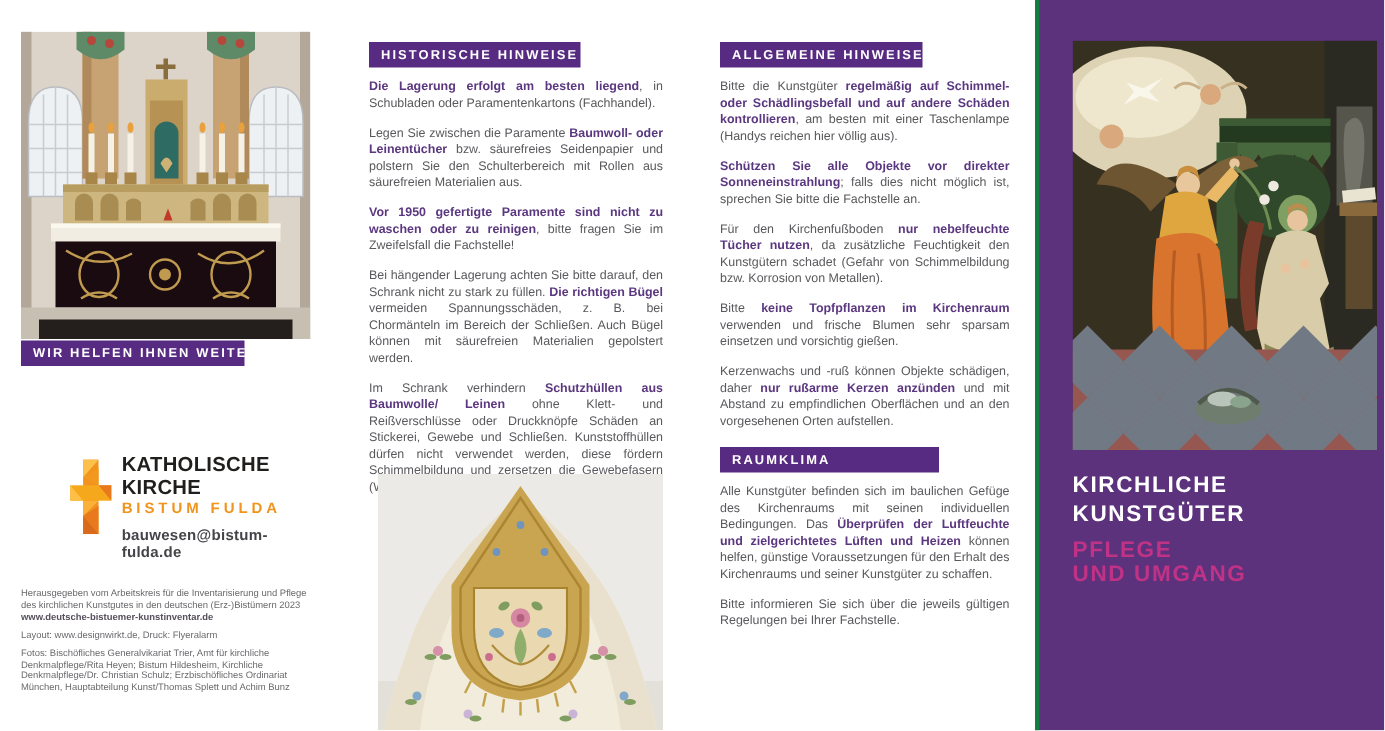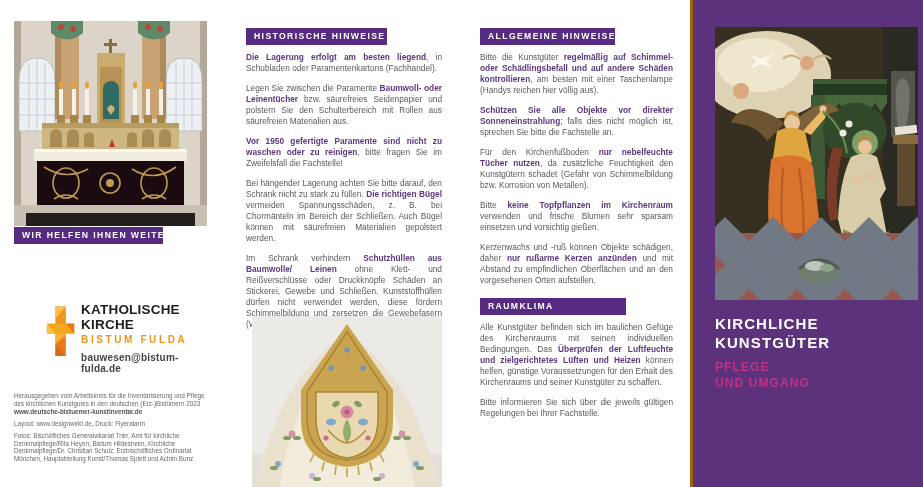--- a/index.html
+++ b/index.html
@@ -16,23 +16,23 @@
   .photo svg{display:block;width:100%;height:100%;}
   .intro{font-size:8.3px;line-height:11.5px;color:#5a585c;text-align:justify;}
   .logo-row{display:flex;align-items:flex-start;}
   .logo-cross{width:32px;height:64px;margin-right:6px;}
   .logo-l1,.logo-l2{font-size:13.5px;font-weight:bold;color:#201f1d;line-height:14.5px;letter-spacing:.2px;}
   .logo-l3{font-size:10px;font-weight:bold;color:#f0941e;letter-spacing:2.6px;margin-top:2px;}
   .email{font-size:10px;font-weight:bold;color:#454347;margin-top:7px;letter-spacing:.2px;}
   .credits{font-size:6.3px;line-height:7.9px;color:#6b696d;text-align:left;}
   .credits p{margin:0 0 4px 0;}
   .credits .cred-site{font-weight:bold;color:#56505c;}
-  .cover{background:#5c327d;border-left:3px solid #a16207;box-sizing:border-box;padding-left:24px;}
+  .cover{background:#5c327d;border-left:3px solid #15803d;box-sizing:border-box;padding-left:24px;}
   .cover-title{color:#ffffff;font-weight:bold;font-size:15px;line-height:19px;letter-spacing:1.1px;}
-  .cover-sub{color:#bf3286;font-weight:bold;font-size:12px;line-height:16px;letter-spacing:1.1px;margin-top:7px;}
+  .cover-sub{color:#bf3286;font-weight:bold;font-size:15px;line-height:16px;letter-spacing:1.1px;margin-top:7px;}
 </style>
 </head>
 <body>
 
 <div class="page">
 
   <div class="abs" style="left:0;top:0;width:225px;height:418px;">
 
     <div class="abs photo" style="left:14px;top:21px;width:193px;height:205px;">
       <svg viewBox="0 0 193 205" preserveAspectRatio="none">

